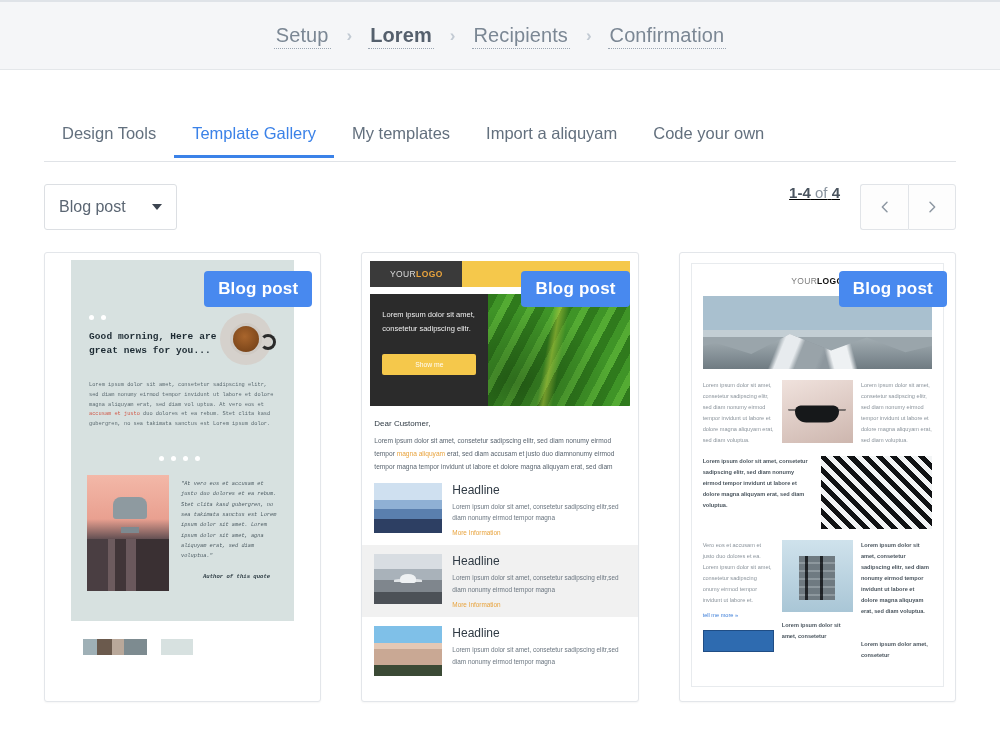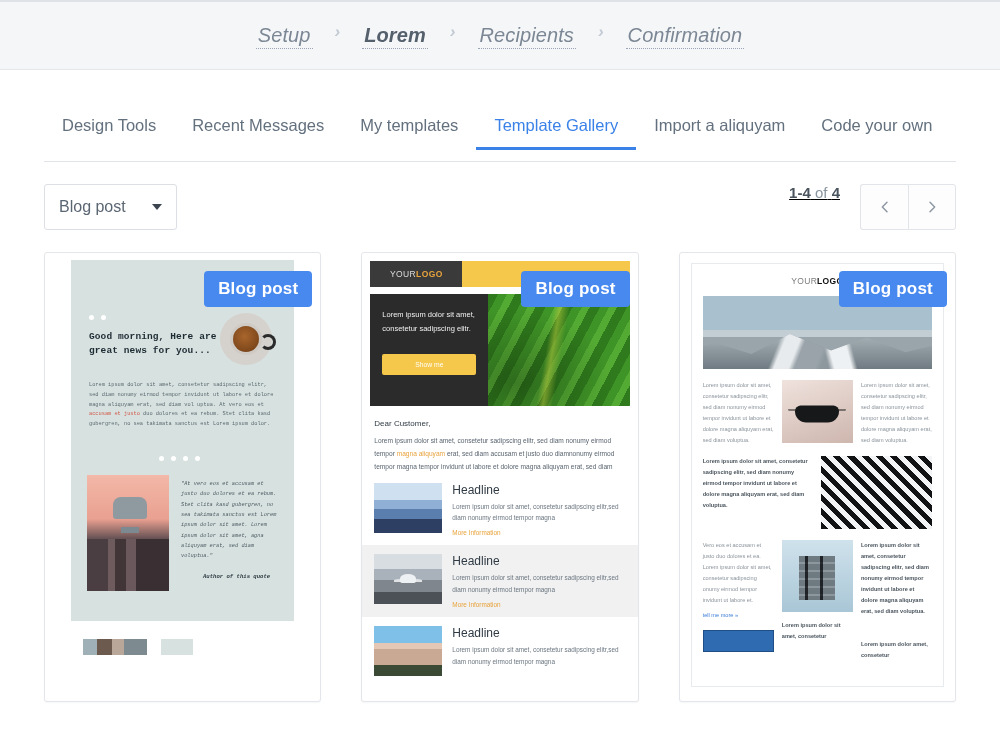--- a/index.html
+++ b/index.html
@@ -13,21 +13,21 @@
   
   .topbar {
     height: 70px;
     background: #f5f6f8;
     border-top: 2px solid #dfe3e8;
     border-bottom: 1px solid #e4e7ea;
     display: flex;
     align-items: center;
     justify-content: center;
   }
-  .crumbs { display: flex; align-items: flex-start; gap: 8px; font-style: italic; }
+  .crumbs { display: flex; align-items: center; gap: 2px; }
   .crumb {
     font-size: 20px;
     color: #7b8794;
     padding: 0 2px;
     border-bottom: 1px dotted #9aa5b1;
     line-height: 26px;
     cursor: pointer;
     letter-spacing: .1px;
   }
   .crumb.active { color: #55606d; font-weight: bold; }
@@ -38,21 +38,21 @@
     font-weight: bold;
   }
 
   
   .tabsrow {
     margin: 0 44px;
     border-bottom: 1px solid #e0e3e7;
     display: flex;
     align-items: flex-end;
     height: 92px;
-    padding-bottom: 12px;
+    padding-bottom: 4px;
   }
   .tab {
     font-size: 16.5px;
     color: #63707e;
     padding: 0 18px 14px 18px;
     cursor: pointer;
     position: relative;
     white-space: nowrap;
   }
   .tab.active { color: #3b82e8; }
@@ -305,23 +305,22 @@
     <span class="crumb active">Lorem</span>
     <span class="crumb-sep">›</span>
     <span class="crumb">Recipients</span>
     <span class="crumb-sep">›</span>
     <span class="crumb">Confirmation</span>
   </div>
 </div>
 
 <div class="tabsrow">
   <div class="tab">Design Tools</div>
-  <div class="tab">Recent Messages</div>
+  <div class="tab active">Template Gallery</div>
   <div class="tab">My templates</div>
-  <div class="tab active">Template Gallery</div>
   <div class="tab">Import a aliquyam</div>
   <div class="tab">Code your own</div>
 </div>
 
 <div class="toolbar">
   <div class="select">
     <span>Blog post</span>
     <span class="caret"></span>
   </div>
   <div class="pager">

